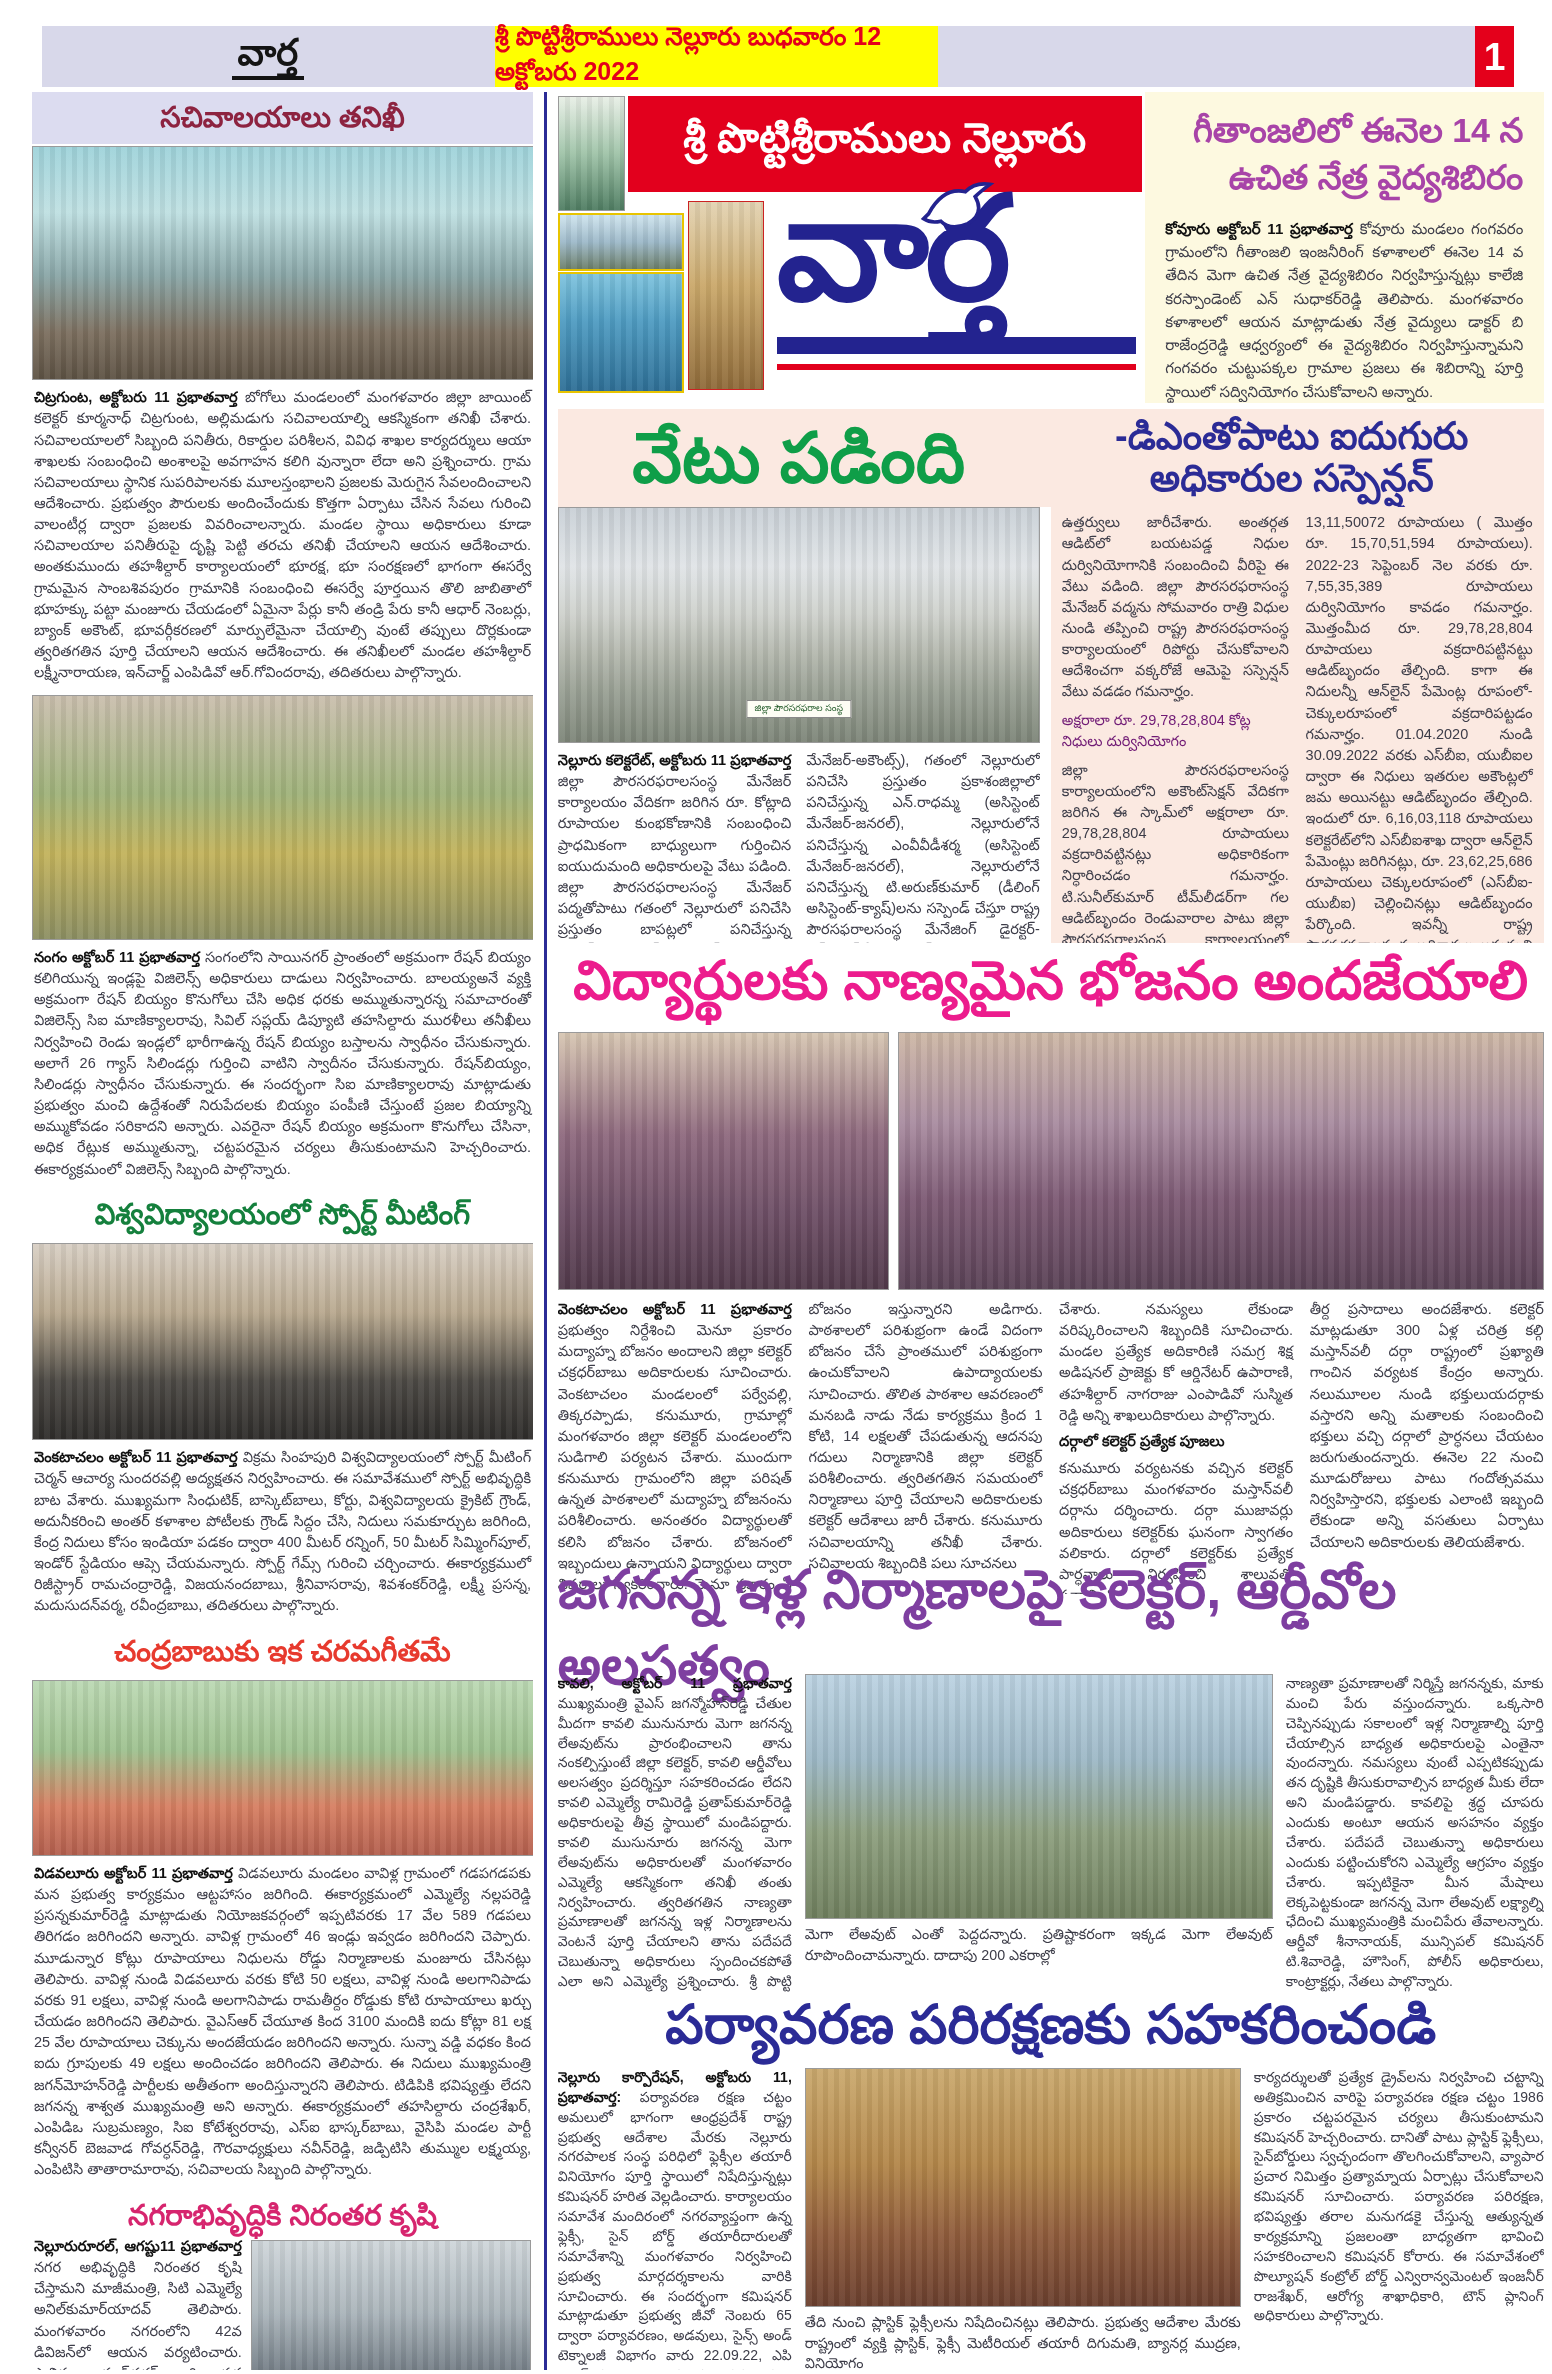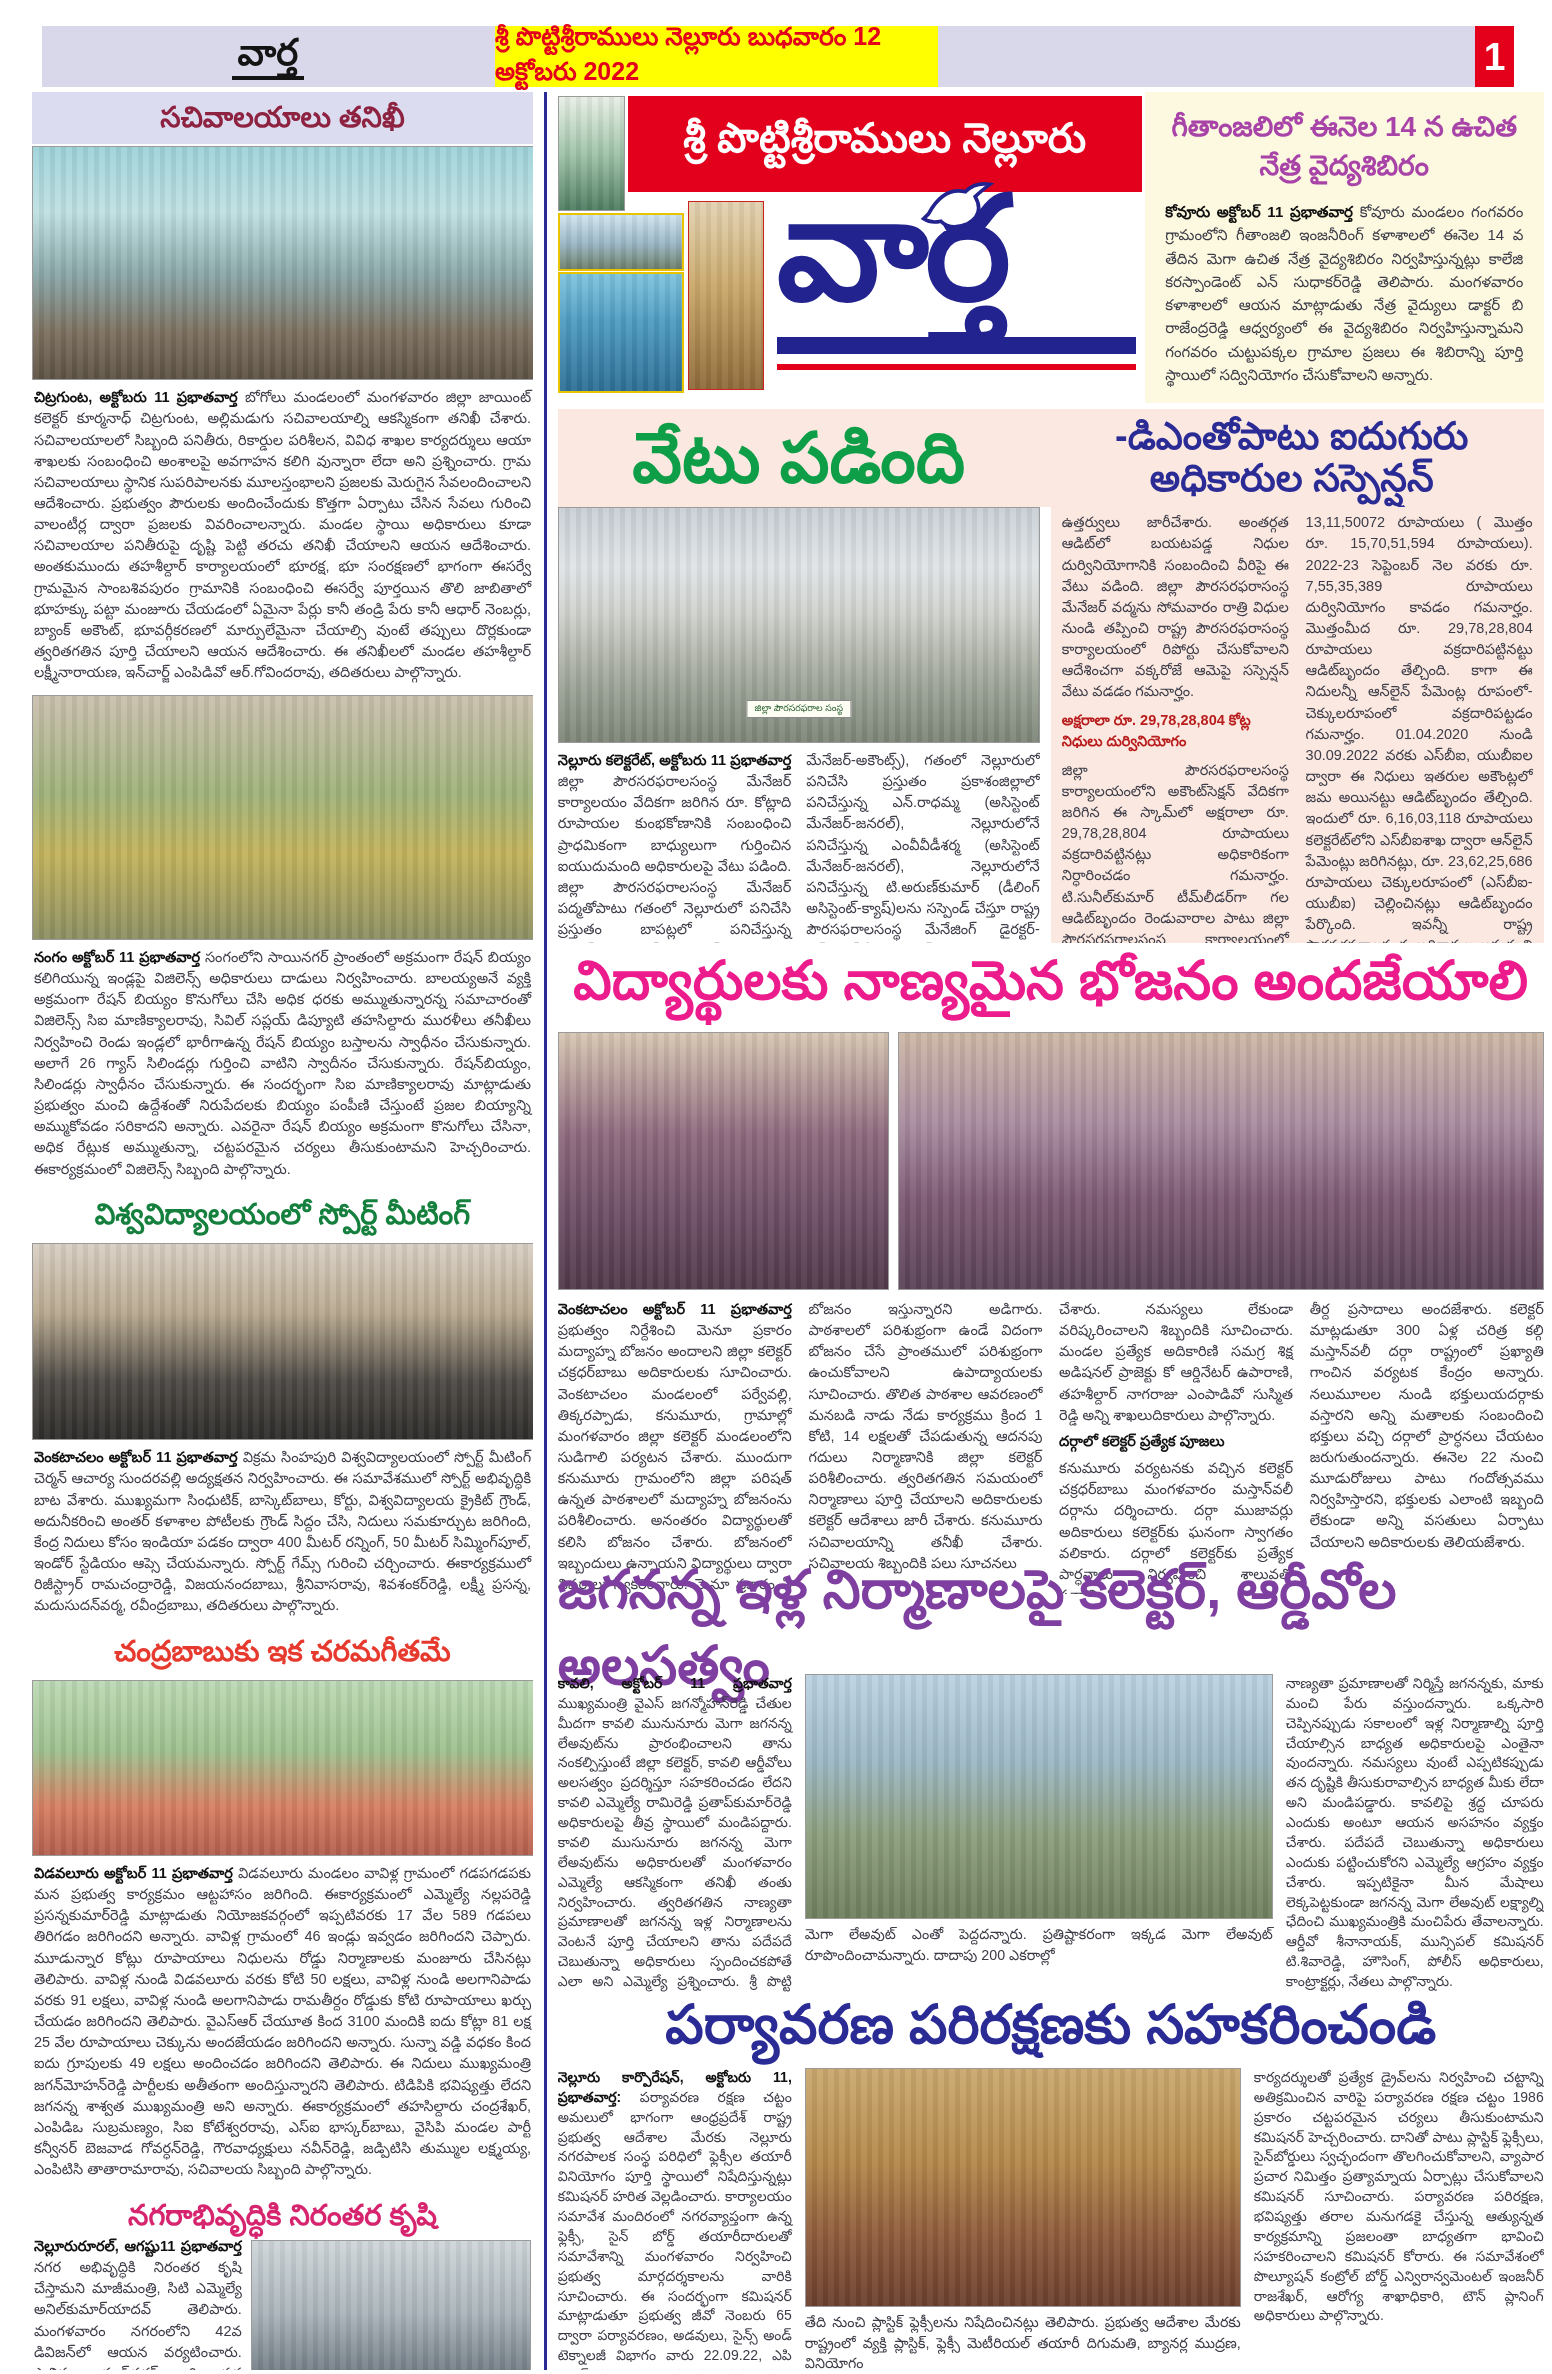--- a/index.html
+++ b/index.html
@@ -57,38 +57,38 @@
   .m-portrait{position:absolute;left:0;top:3.7px;width:65px;height:113px;}
   .m-bridge{position:absolute;left:0;top:121px;width:122px;height:54px;border:2.8px solid #e8c400;}
   .m-port{position:absolute;left:0;top:180px;width:122px;height:117px;border:2.8px solid #e8c400;}
   .m-temple{position:absolute;left:130px;top:109px;width:74px;height:187px;border:1.9px solid #cc2222;}
   .m-logo{position:absolute;left:219px;top:85px;font-size:145px;font-weight:bold;color:#23238f;line-height:1;letter-spacing:-3.7px;}
   .m-dove{position:absolute;left:360px;top:85px;z-index:3;}
   .m-bluebar{position:absolute;left:219px;right:5.6px;top:245px;height:16.7px;background:#23238f;}
   .m-redbar{position:absolute;left:219px;right:5.6px;top:272px;height:5.6px;background:#e2001d;}
   
   .eyecamp{flex:1;background:#fdf9e0;padding:11px 20.4px;overflow:hidden;}
-  .eyecamp h2{color:#a844a8;font-size:28px;text-align:center;line-height:1.4;margin:3.7px 0 15px;font-weight:bold;}
+  .eyecamp h2{color:#a844a8;font-size:34px;text-align:right;line-height:1.4;margin:3.7px 0 15px;font-weight:bold;}
   .eyecamp p{font-size:15px;line-height:1.55;text-align:justify;margin:0;color:#3c3c48;}
   
   .row-heads{height:98px;display:flex;background:#fbe9e1;margin-top:5.6px;flex-shrink:0;}
   .lead-headline{width:482px;color:#0f9e48;font-size:70px;font-weight:bold;display:flex;
                  align-items:center;justify-content:center;line-height:1;}
   .susp-headline{flex:1;color:#2b2b96;font-size:38px;font-weight:bold;display:flex;
                  align-items:center;justify-content:center;text-align:center;line-height:1.1;}
   .row-lead{height:436px;display:flex;gap:11px;flex-shrink:0;}
   .lead-left{width:482px;display:flex;flex-direction:column;overflow:hidden;}
   .lead-photo{height:234px;}
   .photo-sign{position:absolute;left:50%;bottom:24px;transform:translateX(-50%);background:#fdfdf4;
               border:0.9px solid #888;color:#2a6030;font-size:9.3px;padding:1.9px 7.4px;white-space:nowrap;z-index:2;}
   .lead-cols{display:flex;gap:15px;padding-top:7.4px;overflow:hidden;}
   .ncol{flex:1;font-size:14.5px;line-height:1.46;text-align:justify;color:#3c3c48;}
   .susp-body{flex:1;background:#fbe9e1;display:flex;gap:16.7px;padding:5.6px 11px 9.3px;overflow:hidden;}
   .susp-col{flex:1;font-size:14.5px;line-height:1.46;text-align:justify;color:#3c3c48;}
-  .susp-subhead{font-weight:bold;color:#b91c1c;margin:7.4px 0;text-align:left;}
+  .susp-subhead{font-weight:normal;color:#701a75;margin:7.4px 0;text-align:left;}
   
   .row-foodhead{height:89px;color:#ec1c8d;font-size:54px;font-weight:bold;display:flex;
                 align-items:center;justify-content:center;flex-shrink:0;}
   .row-foodphotos{height:258px;display:flex;gap:9.3px;flex-shrink:0;}
   .food-ph1{width:329px;}
   .food-ph2{flex:1;}
   .row-foodcols{height:295px;display:flex;gap:16.7px;padding-top:9.3px;flex-shrink:0;overflow:hidden;}
   .fcol{flex:1;font-size:14.5px;line-height:1.46;text-align:justify;color:#3c3c48;}
   .f-subhead{font-weight:bold;color:#131313;margin:5.6px 0;}
   

